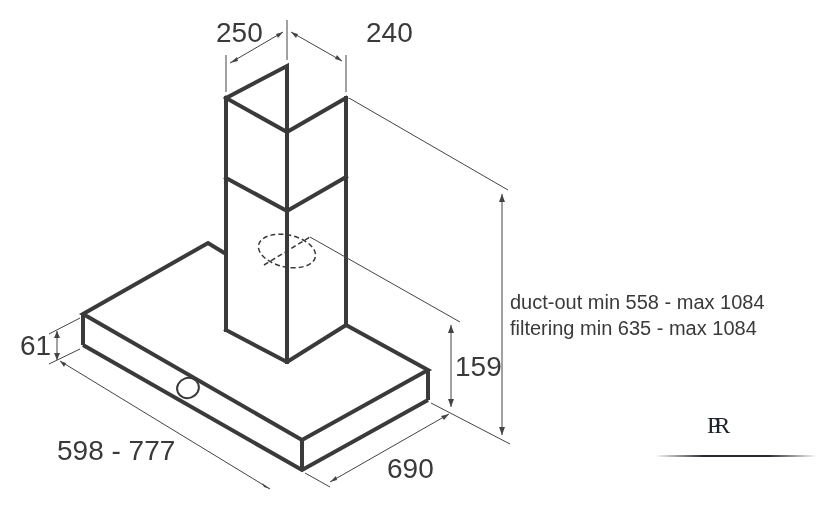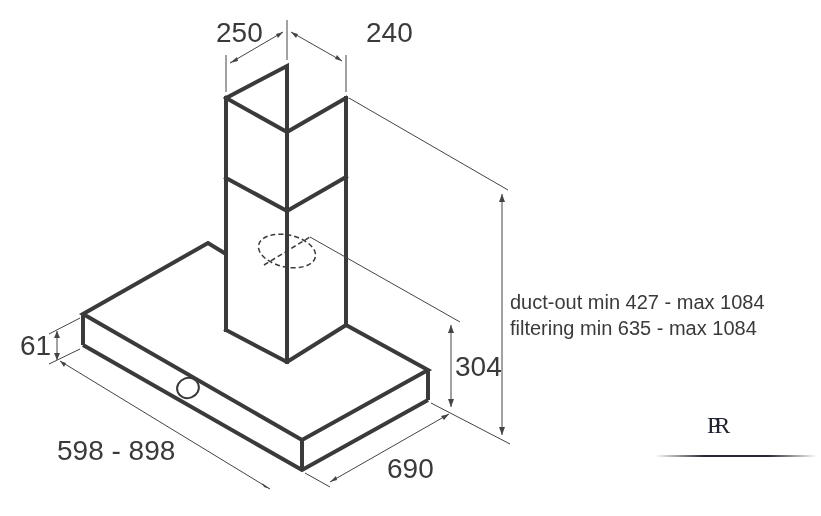--- a/index.html
+++ b/index.html
@@ -87,23 +87,23 @@
     <polygon points="451,325 448,333 454,333"></polygon>
     <polygon points="451,407 448,399 454,399"></polygon>
     <polygon points="502,194 499,202 505,202"></polygon>
     <polygon points="502,435 499,427 505,427"></polygon>
   </g>
 </svg>
 
 <div class="label" style="left:216px; top:19px;">250</div>
 <div class="label" style="left:327px; top:19px;margin-left:39px;">240</div>
 <div class="label" style="left:20px; top:332px;">61</div>
-<div class="label" style="left:57px; top:437px;">598 - 898</div>
+<div class="label" style="left:57px; top:437px;">598 - 777</div>
 <div class="label" style="left:387px; top:455px;">690</div>
-<div class="label" style="left:455px; top:353px;">304</div>
+<div class="label" style="left:455px; top:353px;">159</div>
 
-<div class="note" style="left:510px; top:290px;">duct-out min 427 - max 1084</div>
+<div class="note" style="left:510px; top:290px;">duct-out min 558 - max 1084</div>
 <div class="note" style="left:510px; top:316px;text-align:right;">filtering min 635 - max 1084</div>
 
 <div class="logo">
   <span class="logo-text">PR</span>
   <div class="logo-line"></div>
 </div>
 
 </body></html>

